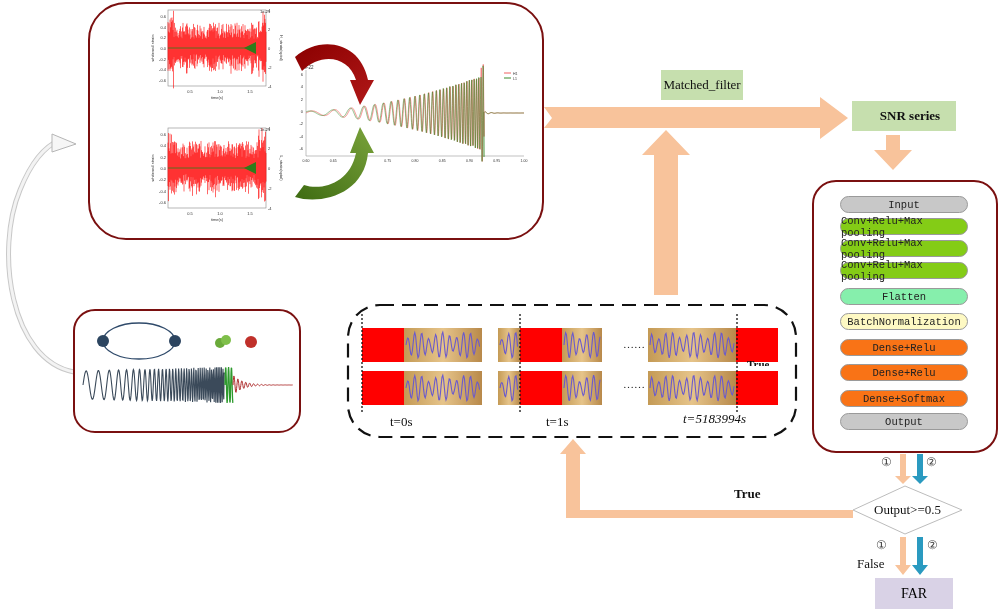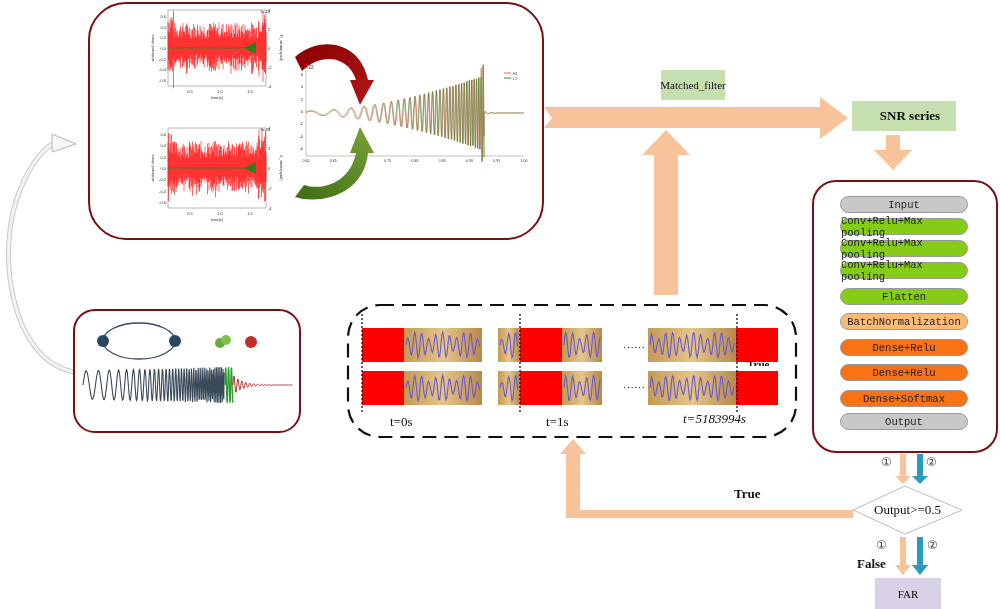--- a/index.html
+++ b/index.html
@@ -3,22 +3,22 @@
 <meta charset="utf-8">
 <style>
   html, body { margin:0; padding:0; background:#ffffff; }
   body { width:1000px; height:609px; position:relative; overflow:hidden; font-family:"Liberation Serif", serif; }
   .abs { position:absolute; }
   .frame { position:absolute; border:2px solid #7a1010; border-radius:38px; background:#fff; box-sizing:border-box; }
   .green-box { position:absolute; background:#c6dfae; color:#111; font-family:"Liberation Serif", serif; display:flex; align-items:center; justify-content:center; }
   .layer { position:absolute; left:26px; width:128px; height:17px; border-radius:9px; border:1px solid #9a9a9a; box-sizing:border-box; font-family:"Liberation Mono", monospace; font-size:10.5px; display:flex; align-items:center; justify-content:center; color:#222; }
   .layer.gray { background:#c8c8c8; }
   .layer.orange { background:#84cc16; }
-  .layer.green { background:#84cc16; }
-  .layer.red { background:#fdba74; }
+  .layer.green { background:#86efac; }
+  .layer.red { background:#fef9c3; }
   .layer.purple { background:#f97316; }
   .label { position:absolute; font-family:"Liberation Serif", serif; color:#111; }
   svg text { font-family:"Liberation Sans", sans-serif; }
 </style>
 </head>
 <body>
 
 <svg class="abs" style="left:0;top:0" width="120" height="420">
   <path d="M74,372 C10,360 -5,250 20,190 C32,160 45,146 60,140" fill="none" stroke="#c8c8c8" stroke-width="5"></path>
   <path d="M74,372 C10,360 -5,250 20,190 C32,160 45,146 60,140" fill="none" stroke="#f3f3f3" stroke-width="3"></path>
@@ -147,21 +147,21 @@
   <polygon points="917,454 923,454 923,476 928,476 920,484 912,476 917,476" fill="#2a9ac0"></polygon>
 
   <polygon points="853,510 905,486 962,510 905,534" fill="#fff" stroke="#bcbcbc" stroke-width="1"></polygon>
 
   <polygon points="853,508 853,516 580,516 580,460 586,460 573,445 560,460 566,460 566,524 853,524" fill="#f8c39b" transform="translate(0,-6)"></polygon>
 
   <polygon points="900,537 906,537 906,565 911,565 903,575 895,565 900,565" fill="#f8c39b"></polygon>
   <polygon points="917,537 923,537 923,565 928,565 920,575 912,565 917,565" fill="#2a9ac0"></polygon>
 </svg>
 
-<div class="green-box" style="left:661px;top:70px;width:64px;height:30px;font-size:11px;">Matched_filter</div>
+<div class="green-box" style="left:661px;top:70px;width:82px;height:30px;font-size:13px;">Matched_filter</div>
 <div class="green-box" style="left:852px;top:101px;width:92px;height:30px;font-size:13px;font-weight:bold;padding-left:12px;">SNR series</div>
 
 <div class="frame" style="left:812px;top:180px;width:186px;height:273px;border-radius:24px;padding-left:41px;">
   <div id="layerHost">
       <div class="layer gray" style="top: 14px;">Input</div>
       <div class="layer orange" style="top: 36px;">Conv+Relu+Max pooling</div>
       <div class="layer orange" style="top: 58px;">Conv+Relu+Max pooling</div>
       <div class="layer orange" style="top: 80px;">Conv+Relu+Max pooling</div>
       <div class="layer green" style="top: 106px;">Flatten</div>
       <div class="layer red" style="top: 131px;">BatchNormalization</div>
@@ -170,23 +170,23 @@
       <div class="layer purple" style="top: 208px;">Dense+Softmax</div>
       <div class="layer gray" style="top: 231px;">Output</div>
     </div>
 </div>
 
 <div class="label" style="left:874px;top:502px;font-size:13px;">Output&gt;=0.5</div>
 <div class="label" style="left:881px;top:455px;font-size:12px;color:#444;">①</div>
 <div class="label" style="left:926px;top:455px;font-size:12px;color:#444;">②</div>
 <div class="label" style="left:876px;top:538px;font-size:12px;color:#444;">①</div>
 <div class="label" style="left:927px;top:538px;font-size:12px;color:#444;">②</div>
-<div class="label" style="left:857px;top:556px;font-size:13px;font-weight:bold;">False</div>
+<div class="label" style="left:857px;top:556px;font-size:13px;font-weight:normal;">False</div>
 <div class="label" style="left:734px;top:486px;font-size:13px;font-weight:bold;">True</div>
-<div class="abs" style="left:875px;top:578px;width:66px;height:31px;background:#d9d2e6;display:flex;align-items:center;justify-content:center;font-size:11px;font-family:'Liberation Serif',serif;">FAR</div>
+<div class="abs" style="left:875px;top:578px;width:78px;height:31px;background:#d9d2e6;display:flex;align-items:center;justify-content:center;font-size:14px;font-family:'Liberation Serif',serif;">FAR</div>
 
 <svg class="abs" style="left:340px;top:298px" width="470" height="146" id="timeline">
   <rect x="8" y="7" width="448" height="132" rx="32" ry="32" fill="none" stroke="#111" stroke-width="2.2" stroke-dasharray="14,8"></rect>
 <defs>
       <linearGradient id="tanG" x1="0" y1="0" x2="1" y2="0">
         <stop offset="0" stop-color="#c49a55"></stop>
         <stop offset="0.5" stop-color="#e6c48a"></stop>
         <stop offset="1" stop-color="#b8894a"></stop>
       </linearGradient>
     </defs>

